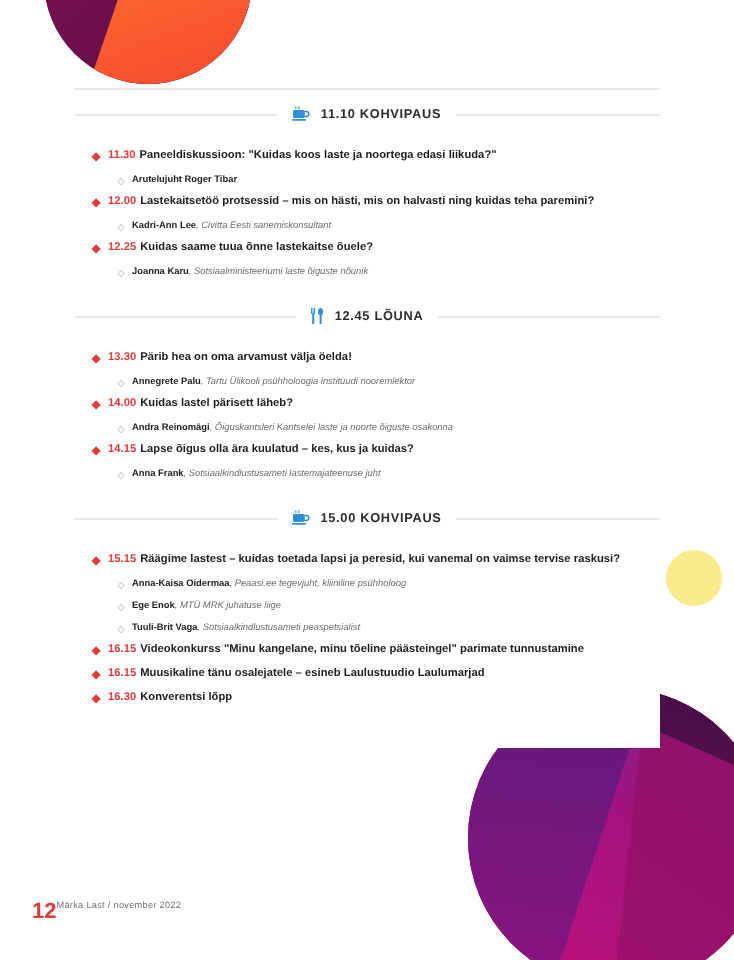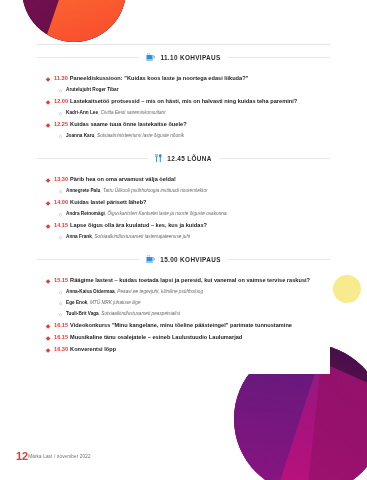--- a/index.html
+++ b/index.html
@@ -173,21 +173,21 @@
     font-weight: bold;
     color: #1c1c1c;
   }
   .sub-role { font-style: italic; }
 
   
   #footer {
     position: absolute;
     left: 16px; bottom: 18px;
     display: flex;
-    align-items: center;
+    align-items: flex-start;
     z-index: 6;
   }
   #page-number {
     font-size: 11px;
     font-weight: bold;
     color: #e23b3b;
   }
   #footer-text {
     font-size: 4.6px;
     color: #6e6e6e;

